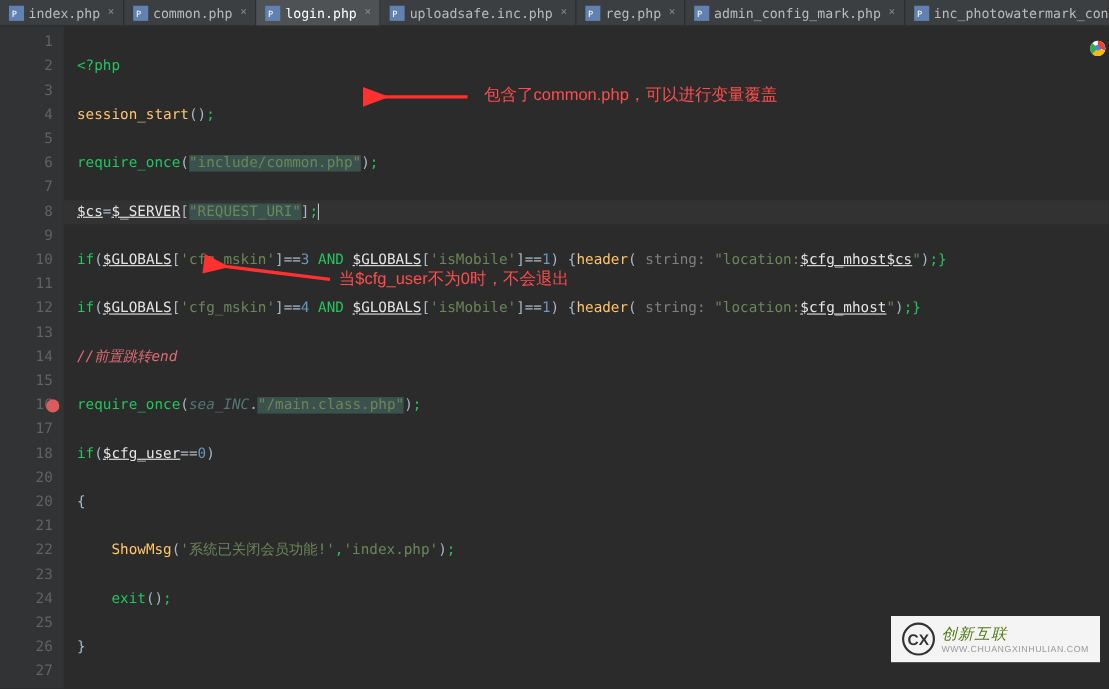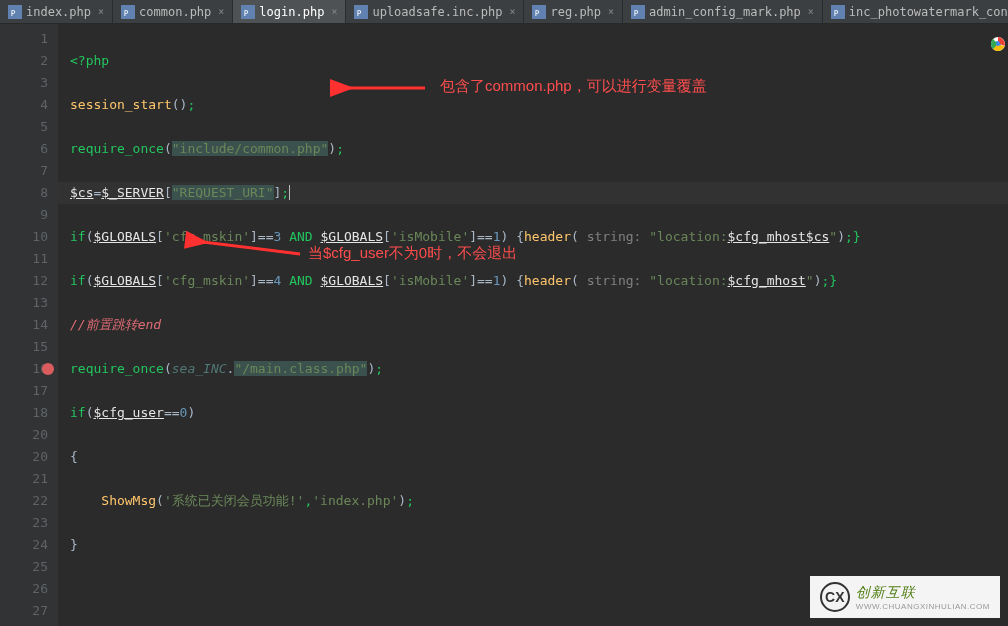--- a/index.html
+++ b/index.html
@@ -106,21 +106,21 @@
   width: 20px;
 }
 .chrome-icon {
   width: 16px;
   height: 16px;
   margin: 6px 2px;
 }
 .watermark {
   position: absolute;
   right: 8px;
-  bottom: 8px;
+  bottom: 24px;
   background: rgba(255,255,255,0.95);
   padding: 6px 10px;
   display: flex;
   align-items: center;
   gap: 6px;
   font-family: 'Microsoft YaHei', sans-serif;
 }
 .watermark .logo {
   width: 30px;
   height: 30px;
@@ -247,20 +247,21 @@
 <div class="line"><span class="yellow">session_start</span><span>()</span><span class="orange">;</span></div>
 <div class="line"><span class="orange">require_once</span><span>(</span><span class="green hbox">"include/common.php"</span><span>)</span><span class="orange">;</span></div>
 <div class="line highlight-dark"><span class="purple">$cs</span><span>=</span><span class="purple">$_SERVER</span><span>[</span><span class="green hbox">"REQUEST_URI"</span><span>]</span><span class="orange cursor">;</span></div>
 <div class="line"><span class="orange">if</span><span>(</span><span class="purple">$GLOBALS</span><span>[</span><span class="green">'cfg_mskin'</span><span>]==</span><span class="blue">3</span><span class="orange"> AND </span><span class="purple">$GLOBALS</span><span>[</span><span class="green">'isMobile'</span><span>]==</span><span class="blue">1</span><span>) {</span><span class="yellow">header</span><span>(</span><span class="gray"> string: </span><span class="green">"location:</span><span class="purple">$cfg_mhost$cs</span><span class="green">"</span><span>)</span><span class="orange">;}</span></div>
 <div class="line"><span class="orange">if</span><span>(</span><span class="purple">$GLOBALS</span><span>[</span><span class="green">'cfg_mskin'</span><span>]==</span><span class="blue">4</span><span class="orange"> AND </span><span class="purple">$GLOBALS</span><span>[</span><span class="green">'isMobile'</span><span>]==</span><span class="blue">1</span><span>) {</span><span class="yellow">header</span><span>(</span><span class="gray"> string: </span><span class="green">"location:</span><span class="purple">$cfg_mhost</span><span class="green">"</span><span>)</span><span class="orange">;}</span></div>
 <div class="line"><span class="red-comment">//前置跳转end</span></div>
 <div class="line"><span class="orange">require_once</span><span>(</span><span class="teal">sea_INC</span><span>.</span><span class="green hbox">"/main.class.php"</span><span>)</span><span class="orange">;</span></div>
 <div class="line"><span class="orange">if</span><span>(</span><span class="purple">$cfg_user</span><span>==</span><span class="blue">0</span><span>)</span></div>
 <div class="line"><span>{</span></div>
 <div class="line">    <span class="yellow">ShowMsg</span><span>(</span><span class="green">'系统已关闭会员功能!'</span><span class="orange">,</span><span class="green">'index.php'</span><span>)</span><span class="orange">;</span></div>
+<div class="line">    <span class="orange">exit</span><span>()</span><span class="orange">;</span></div>
 <div class="line"><span>}</span></div>
 
 
 
 
 
 
 
 
 

